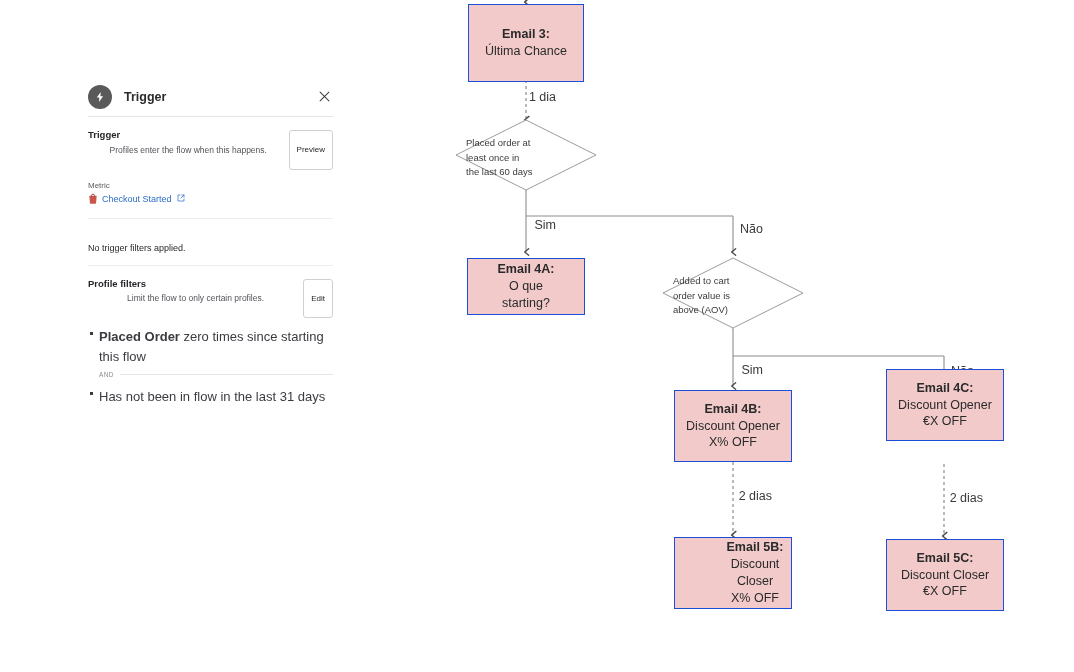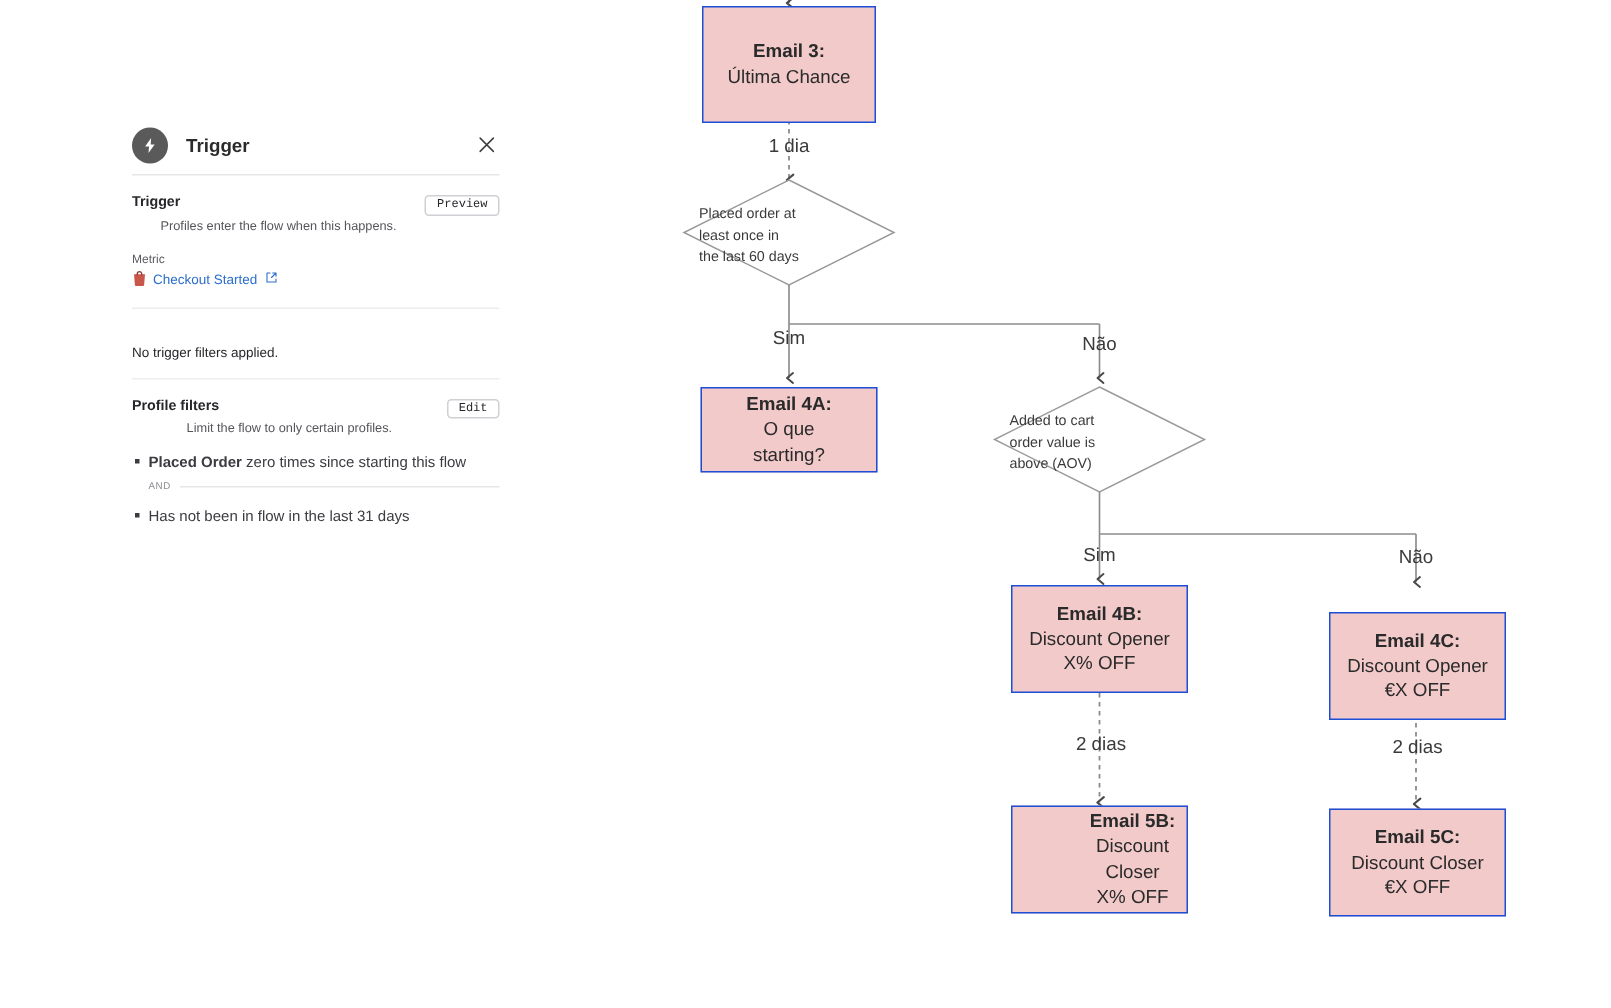--- a/index.html
+++ b/index.html
@@ -107,24 +107,24 @@
     margin-top: 2px;
     text-align: center;
   }
   .btn {
     flex: none;
     border: 1px solid #cfcfd4;
     border-radius: 3px;
     background: #ffffff;
     font-size: 8px;
     color: #26262b;
-    padding: 1px 7px;
+    padding: 14px 7px;
     line-height: 1.2;
     cursor: pointer;
-    font-family: Liberation Mono, monospace;
+    font-family: Liberation Sans, sans-serif;
     margin-top: 1px;
   }
 
   .field-label {
     font-size: 8px;
     color: #5b5b61;
     margin-top: 11px;
   }
   .metric-link {
     display: flex;
@@ -146,21 +146,21 @@
   }
 
   .filter-list {
     margin: 9px 0 0 0;
     padding: 0;
     list-style: none;
   }
   .filter-list li {
     position: relative;
     padding-left: 11px;
-    font-size: 10px;
+    font-size: 13px;
     color: #3b3b41;
     line-height: 1.5;
   }
   .filter-list li::before {
     content: "";
     position: absolute;
     left: 2px;
     top: 5px;
     width: 2.5px;
     height: 2.5px;
@@ -223,21 +223,21 @@
     text-align: left;
     font-size: 9.5px;
     color: #3a3a3a;
     line-height: 1.55;
     pointer-events: none;
   }
   .edge-label {
     position: absolute;
     font-size: 12.5px;
     color: #3a3a3a;
-    text-align: center;
+    text-align: right;
     white-space: nowrap;
   }
 </style>
 </head>
 <body>
 
 <div id="left-panel">
 
 
   <div id="trigger-card">
@@ -379,21 +379,21 @@
 
   <div class="edge-label" style="left:323px; top:363px; width:60px;">Sim</div>
   <div class="edge-label" style="left:534px; top:364px; width:60px;">Não</div>
 
   <div class="node email-node" style="left:294px; top:390px; width:118px; height:72px;">
     <div class="email-title">Email 4B:</div>
     <div class="email-line">Discount Opener</div>
     <div class="email-line">X% OFF</div>
   </div>
 
-  <div class="node email-node" style="left:506px; top:408px; width:118px; height:72px;">
+  <div class="node email-node" style="left:506px; top:369px; width:118px; height:72px;">
     <div class="email-title">Email 4C:</div>
     <div class="email-line">Discount Opener</div>
     <div class="email-line">€X OFF</div>
   </div>
 
   <div class="edge-label" style="left:316px; top:489px; width:76px;">2 dias</div>
   <div class="edge-label" style="left:527px; top:491px; width:76px;">2 dias</div>
 
   <div class="node email-node" style="left:294px; top:537px; width:118px; height:72px;padding-left:44px;">
     <div class="email-title">Email 5B:</div>

